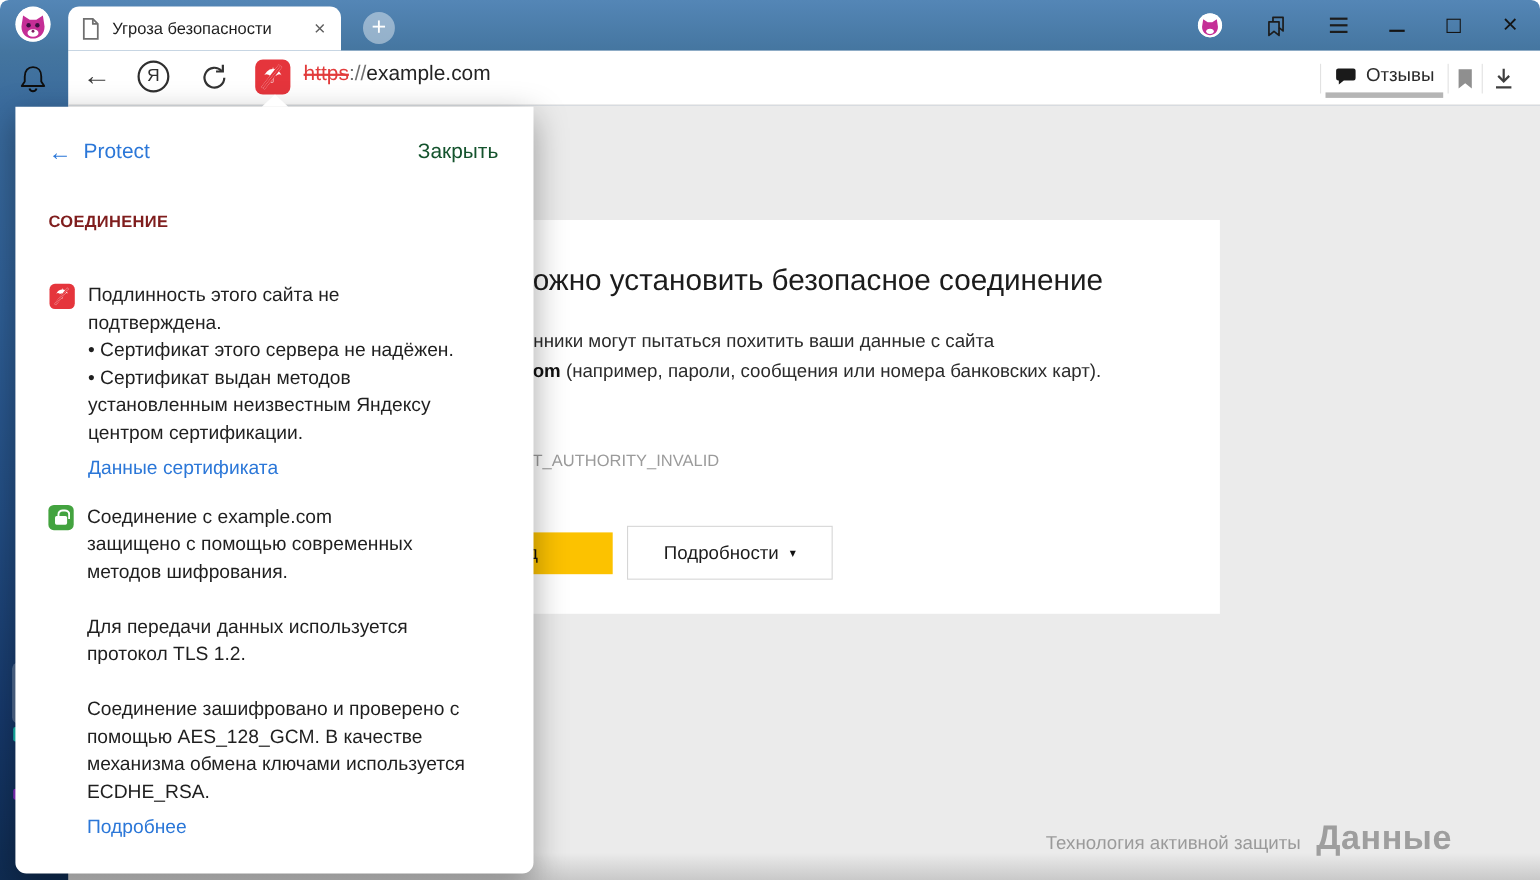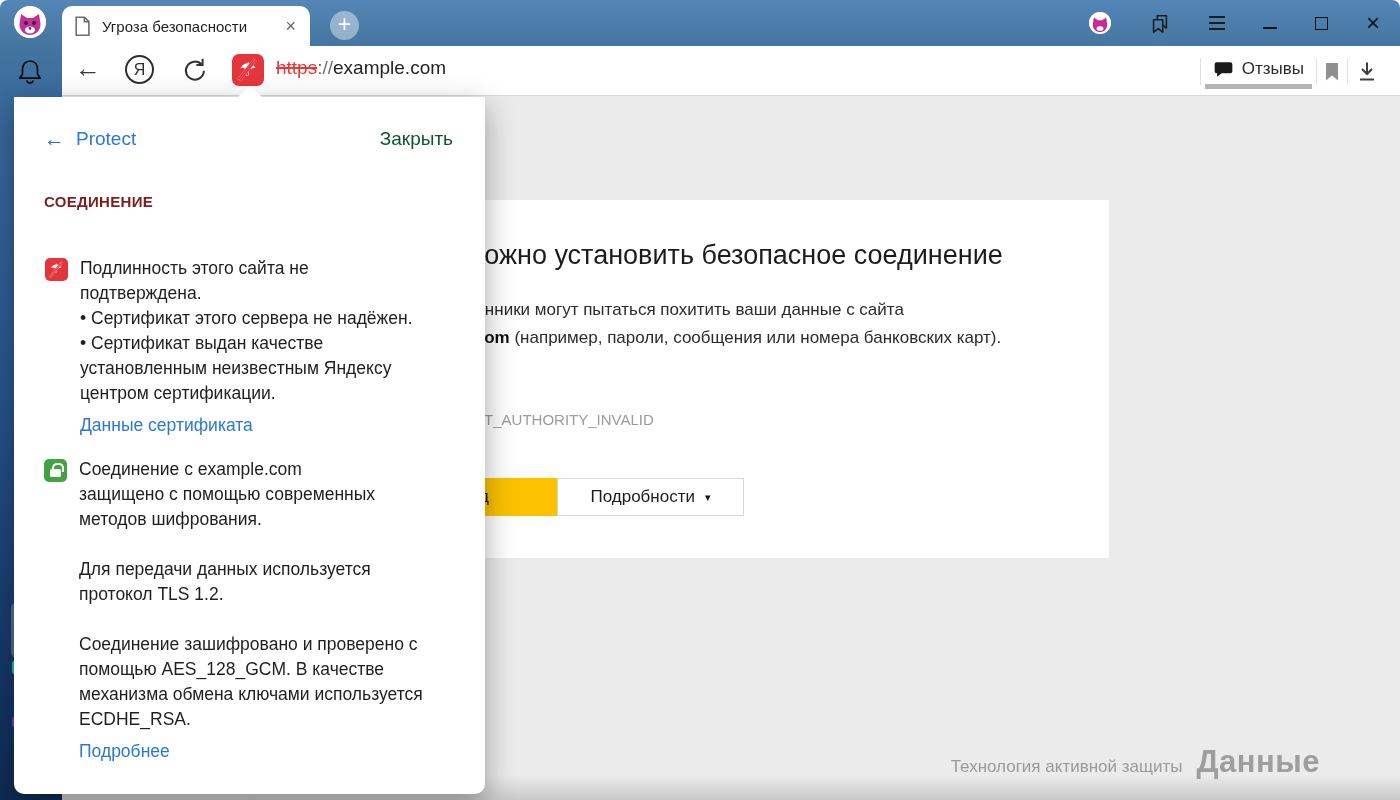--- a/index.html
+++ b/index.html
@@ -65,21 +65,21 @@
   .page{ position:absolute; left:62px; top:96px; right:0; bottom:0;
          background:linear-gradient(180deg,#ebebeb 0%,#ebebeb 96.5%,#c9c9c9 100%); }
   .card{ position:absolute; left:241px; top:104px; width:806px; height:358px; background:#fff; padding:38px 40px 0 87px; }
   .card h1{ margin:0; font-size:27px; font-weight:400; color:#1c1c1c; line-height:34px; white-space:nowrap; }
   .desc{ margin-top:24px; font-size:17px; line-height:28px; color:#2b2b2b; white-space:nowrap; }
   .desc .host{ font-weight:bold; color:#111; margin-left:12px; }
   .err{ margin-top:60px; margin-left:-14px; font-size:15px; color:#9b9b9b; line-height:16px; white-space:nowrap; }
   .btns{ margin-top:50px; margin-left:-102px; display:flex; align-items:center; }
   .btn-primary{ width:269px; height:38px; background:#fcc200; border:none; font-size:17px; color:#111;
                 display:flex; align-items:center; justify-content:center; white-space:nowrap; font-family:inherit; }
-  .btn-details{ width:187px; height:38px; background:#fff; border:1px solid #d6d6d6; font-size:17px; color:#1c1c1c;
+  .btn-details{ margin-left:13px; width:187px; height:49px; background:#fff; border:1px solid #d6d6d6; font-size:17px; color:#1c1c1c;
                 display:flex; align-items:center; justify-content:center; gap:10px; white-space:nowrap; font-family:inherit;text-align:right; }
   .btn-details .caret{ font-size:11px; color:#111; }
   .footer{ position:absolute; right:80px; top:648px; display:flex; align-items:baseline; gap:14px; white-space:nowrap; }
   .footer .ft{ font-size:17px; color:#9a9a9a; }
   .footer .logo{ font-size:31px; font-weight:700; color:#9e9e9e; letter-spacing:.5px; }
 
   
   .panel{ position:absolute; left:14px; top:97px; width:471px; height:697px; background:#fff; z-index:60;
           border-radius:0 0 10px 10px; box-shadow:0 10px 30px rgba(0,0,0,.35); padding:30px 32px 0 30px; }
   .notch{ position:absolute; top:-11px; left:224px; width:0; height:0;
@@ -243,21 +243,21 @@
 
     <div class="row row1">
       <div class="badge-sm badge-red">
         <div class="umb">☂</div>
         <div class="slash"></div>
       </div>
       <div class="txt">
         <div class="ln">Подлинность этого сайта не</div>
         <div class="ln">подтверждена.</div>
         <div class="ln">• Сертификат этого сервера не надёжен.</div>
-        <div class="ln">• Сертификат выдан качестве</div>
+        <div class="ln">• Сертификат выдан методов</div>
         <div class="ln">установленным неизвестным Яндексу</div>
         <div class="ln">центром сертификации.</div>
         <div class="plink">Данные сертификата</div>
       </div>
     </div>
 
     <div class="row row2">
       <div class="badge-sm badge-green">
         <div class="lock"></div>
       </div>

